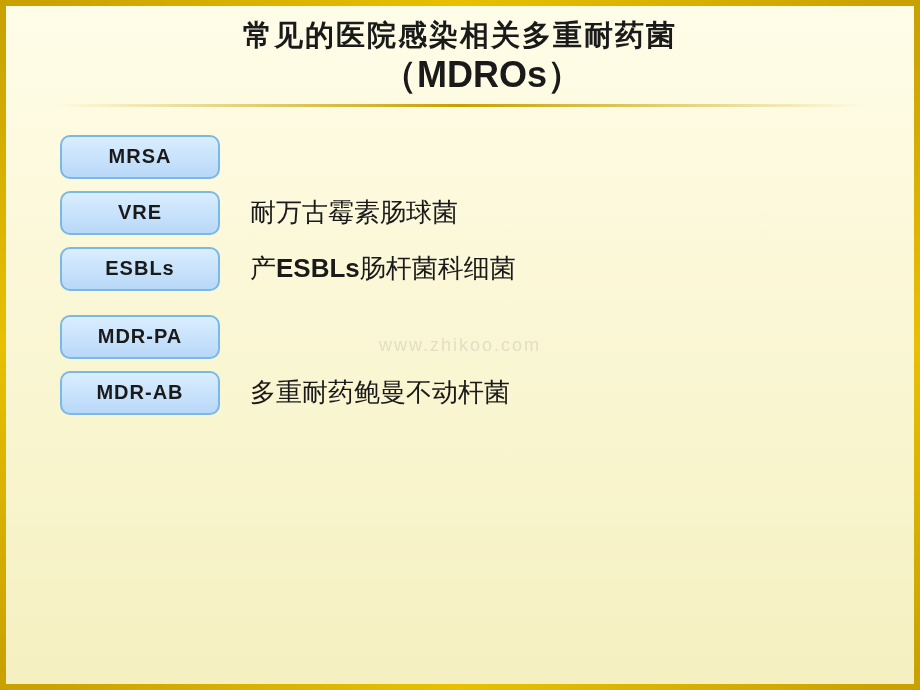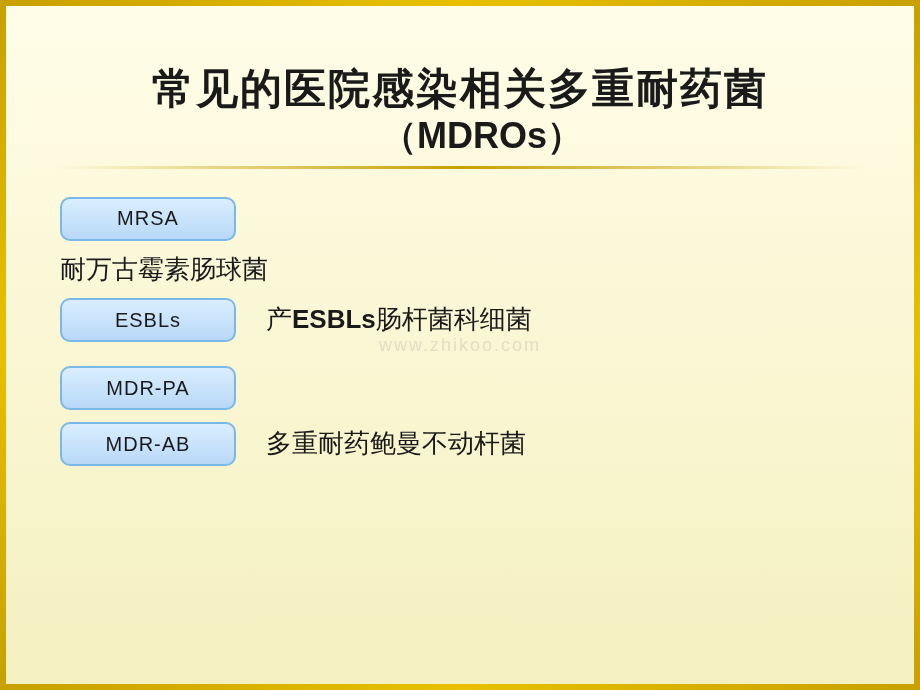--- a/index.html
+++ b/index.html
@@ -61,26 +61,25 @@
       right: 0;
     }
 
     .title-area {
       text-align: center;
       padding-top: 18px;
       padding-bottom: 8px;
     }
 
     .title-main {
-      font-size: 42px;
+      font-size: 29px;
       font-weight: bold;
       color: #1a1a1a;
       line-height: 1.2;
       letter-spacing: 2px;
-      margin-top: 46px;
     }
 
     .title-sub {
       font-size: 36px;
       font-weight: bold;
       color: #1a1a1a;
       line-height: 1.2;
       padding-left: 44px;
     }
 
@@ -99,30 +98,30 @@
       gap: 12px;
     }
 
     .item-row {
       display: flex;
       align-items: center;
       gap: 30px;
     }
 
     .badge {
-      width: 176px;
+      width: 160px;
       min-height: 44px;
       background: linear-gradient(to bottom, #daeeff, #b8d8f8);
       border: 2px solid #7ab8e8;
       border-radius: 10px;
       display: flex;
       align-items: center;
       justify-content: center;
       font-size: 20px;
-      font-weight: normal;
+      font-weight: bold;
       color: #1a1a1a;
       flex-shrink: 0;
       font-family: Arial, "Microsoft YaHei", sans-serif;
       letter-spacing: 1px;
     }
 
     .item-desc {
       font-size: 26px;
       color: #1a1a1a;
       font-weight: normal;
@@ -170,20 +169,21 @@
     <div class="title-separator"></div>
   </div>
 
   <div class="content-area">
 
     <div class="item-row">
       <div class="badge">MRSA</div>
     </div>
 
     <div class="item-row">
+      <div class="badge">VRE</div>
       <div class="item-desc">耐万古霉素肠球菌</div>
     </div>
 
     <div class="item-row">
       <div class="badge">ESBLs</div>
       <div class="item-desc">
         <span>产</span><span class="bold-part">ESBLs</span><span>肠杆菌科细菌</span>
       </div>
     </div>
 

